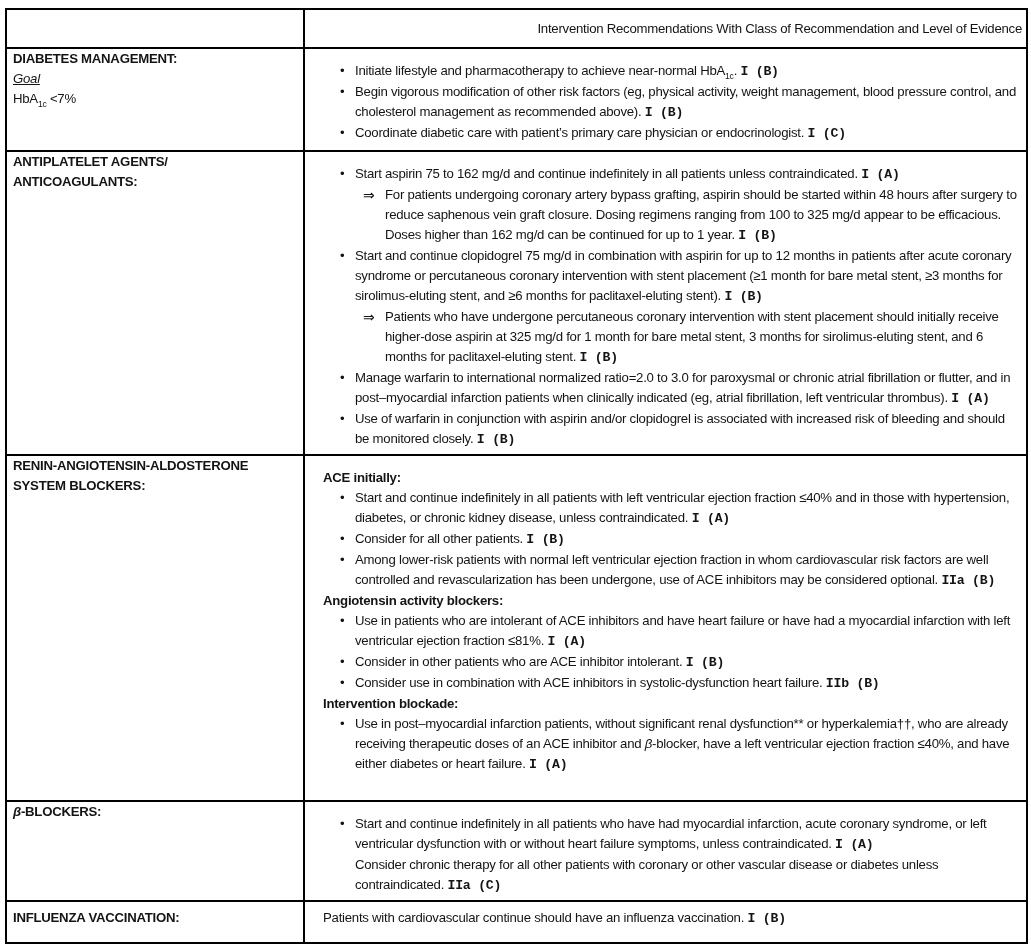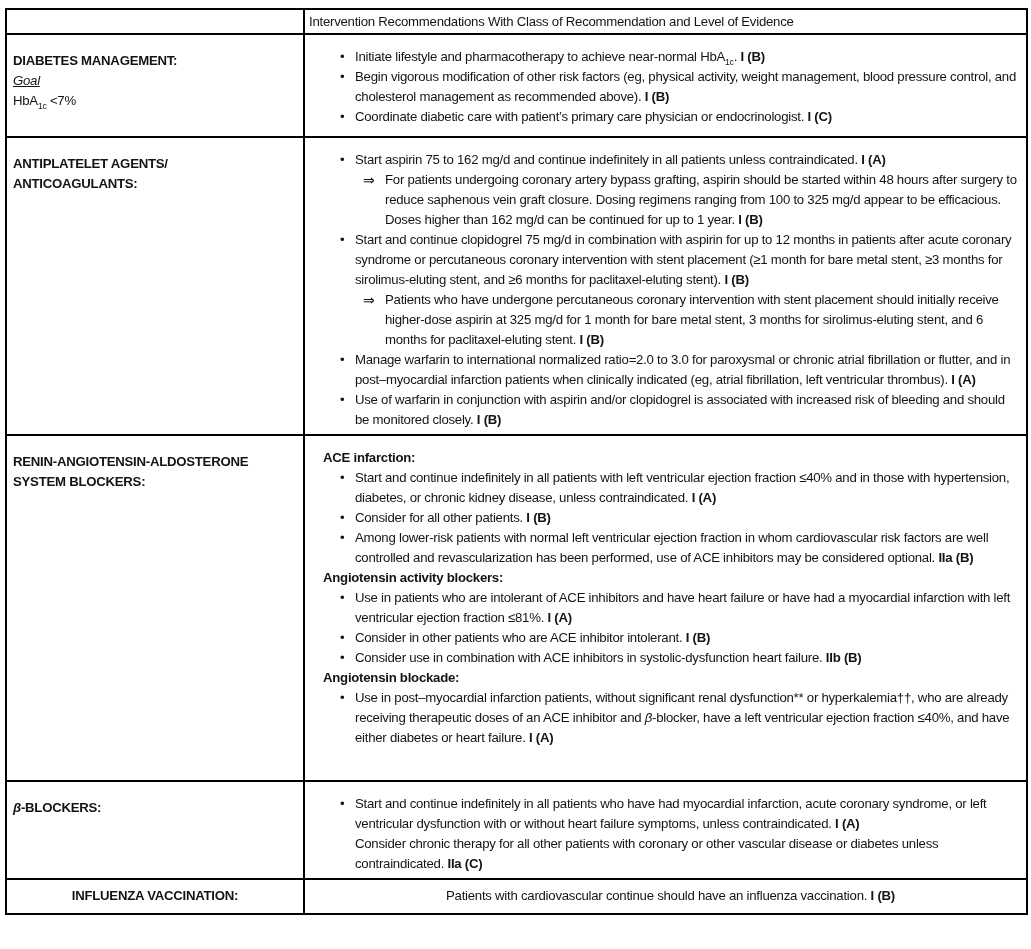--- a/index.html
+++ b/index.html
@@ -25,41 +25,41 @@
   col.col-cat { width: 298px; }
   td {
     border: 2px solid #000;
     vertical-align: top;
     font-size: 13.2px;
     line-height: 20px;
     letter-spacing: -0.25px;
   }
   
   .header-row td.header-cell {
-    text-align: left;
-    padding: 3px 4px;
+    text-align: right;
+    padding: 10px 4px;
     line-height: 17px;
   }
   .header-title { font-size: 13.2px; }
   
-  .cat-cell { padding: 16px 6px 4px 6px; }
+  .cat-cell { padding: 0 6px 4px 6px; }
   .cat-line { font-weight: normal; }
   .cat-line.bold { font-weight: bold; }
   .cat-line.underline { text-decoration: underline; font-style: italic; }
   
   .content-cell { padding: 12px 8px 4px 18px; }
   tr.compact .cat-cell, tr.compact .content-cell { padding-top: 6px; }
   .item { display: flex; align-items: flex-start; }
   .item .marker { flex: 0 0 auto; }
   .item .body { flex: 1 1 auto; min-width: 0; }
   .item.bullet .marker { width: 15px; margin-left: 17px; }
   .item.arrow  .marker { width: 22px; margin-left: 40px; font-size: 14px; }
   .item.indent { margin-left: 32px; }
   .item.heading { font-weight: bold; }
-  .grade { font-weight: bold; }
+  .grade { font-weight: bold; font-family: Liberation Mono, monospace; }
   sub { font-size: 0.65em; line-height: 0; text-align: right; }
   i { font-style: italic; }
 </style>
 </head>
 <body>
 
 <div class="page">
   <table class="rec-table">
     <colgroup>
         <col class="col-cat">
@@ -123,51 +123,51 @@
             </div>
           </td>
         </tr>
         <tr class="body-row" style="height: 346px;">
           <td class="cat-cell">
             <div class="cat-line bold">RENIN-ANGIOTENSIN-ALDOSTERONE</div>
             <div class="cat-line bold">SYSTEM BLOCKERS:</div>
           </td>
           <td class="content-cell">
             <div class="item heading">
-              <span class="body"><span class="txt">ACE infarction:</span></span>
+              <span class="body"><span class="txt">ACE initially:</span></span>
             </div>
             <div class="item bullet">
               <span class="marker">•</span>
               <span class="body"><span class="txt">Start and continue indefinitely in all patients with left ventricular ejection fraction ≤40% and in those with hypertension, diabetes, or chronic kidney disease, unless contraindicated.</span> <span class="grade">I (A)</span></span>
             </div>
             <div class="item bullet">
               <span class="marker">•</span>
               <span class="body"><span class="txt">Consider for all other patients.</span> <span class="grade">I (B)</span></span>
             </div>
             <div class="item bullet">
               <span class="marker">•</span>
-              <span class="body"><span class="txt">Among lower-risk patients with normal left ventricular ejection fraction in whom cardiovascular risk factors are well controlled and revascularization has been performed, use of ACE inhibitors may be considered optional.</span> <span class="grade">IIa (B)</span></span>
+              <span class="body"><span class="txt">Among lower-risk patients with normal left ventricular ejection fraction in whom cardiovascular risk factors are well controlled and revascularization has been undergone, use of ACE inhibitors may be considered optional.</span> <span class="grade">IIa (B)</span></span>
             </div>
             <div class="item heading">
               <span class="body"><span class="txt">Angiotensin activity blockers:</span></span>
             </div>
             <div class="item bullet">
               <span class="marker">•</span>
               <span class="body"><span class="txt">Use in patients who are intolerant of ACE inhibitors and have heart failure or have had a myocardial infarction with left ventricular ejection fraction ≤81%.</span> <span class="grade">I (A)</span></span>
             </div>
             <div class="item bullet">
               <span class="marker">•</span>
               <span class="body"><span class="txt">Consider in other patients who are ACE inhibitor intolerant.</span> <span class="grade">I (B)</span></span>
             </div>
             <div class="item bullet">
               <span class="marker">•</span>
               <span class="body"><span class="txt">Consider use in combination with ACE inhibitors in systolic-dysfunction heart failure.</span> <span class="grade">IIb (B)</span></span>
             </div>
             <div class="item heading">
-              <span class="body"><span class="txt">Angiotensin blockade:</span></span>
+              <span class="body"><span class="txt">Intervention blockade:</span></span>
             </div>
             <div class="item bullet">
               <span class="marker">•</span>
               <span class="body"><span class="txt">Use in post–myocardial infarction patients, without significant renal dysfunction** or hyperkalemia††, who are already receiving therapeutic doses of an ACE inhibitor and <i>β</i>-blocker, have a left ventricular ejection fraction ≤40%, and have either diabetes or heart failure.</span> <span class="grade">I (A)</span></span>
             </div>
           </td>
         </tr>
         <tr class="body-row" style="height: 91px;">
           <td class="cat-cell">
             <div class="cat-line bold"><i>β</i>-BLOCKERS:</div>
@@ -175,21 +175,21 @@
           <td class="content-cell">
             <div class="item bullet">
               <span class="marker">•</span>
               <span class="body"><span class="txt">Start and continue indefinitely in all patients who have had myocardial infarction, acute coronary syndrome, or left ventricular dysfunction with or without heart failure symptoms, unless contraindicated.</span> <span class="grade">I (A)</span></span>
             </div>
             <div class="item indent">
               <span class="body"><span class="txt">Consider chronic therapy for all other patients with coronary or other vascular disease or diabetes unless contraindicated.</span> <span class="grade">IIa (C)</span></span>
             </div>
           </td>
         </tr>
-        <tr class="body-row compact" style="height: 35px; text-align: center;">
+        <tr class="body-row compact" style="height: 42px;">
           <td class="cat-cell">
             <div class="cat-line bold">INFLUENZA VACCINATION:</div>
           </td>
           <td class="content-cell">
             <div class="item plain">
               <span class="body"><span class="txt">Patients with cardiovascular continue should have an influenza vaccination.</span> <span class="grade">I (B)</span></span>
             </div>
           </td>
         </tr>
       </tbody>

